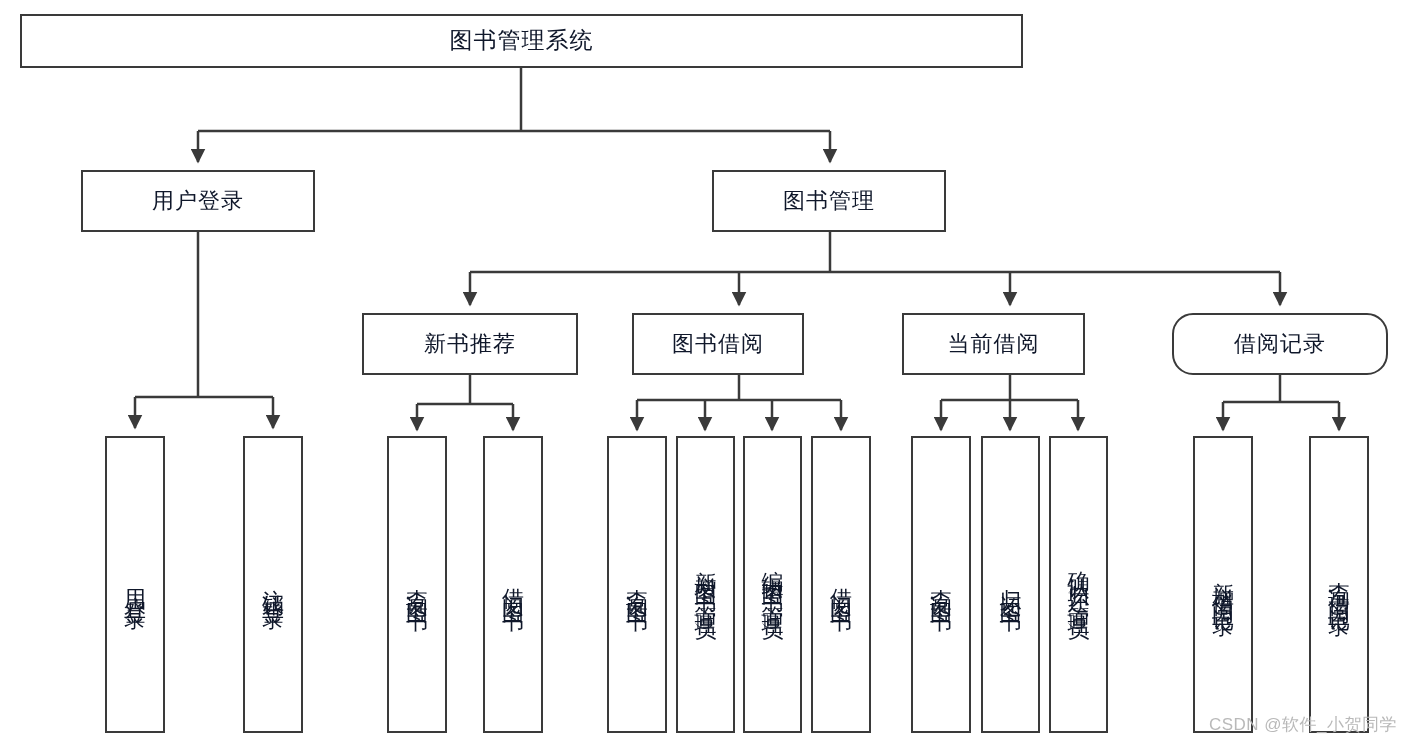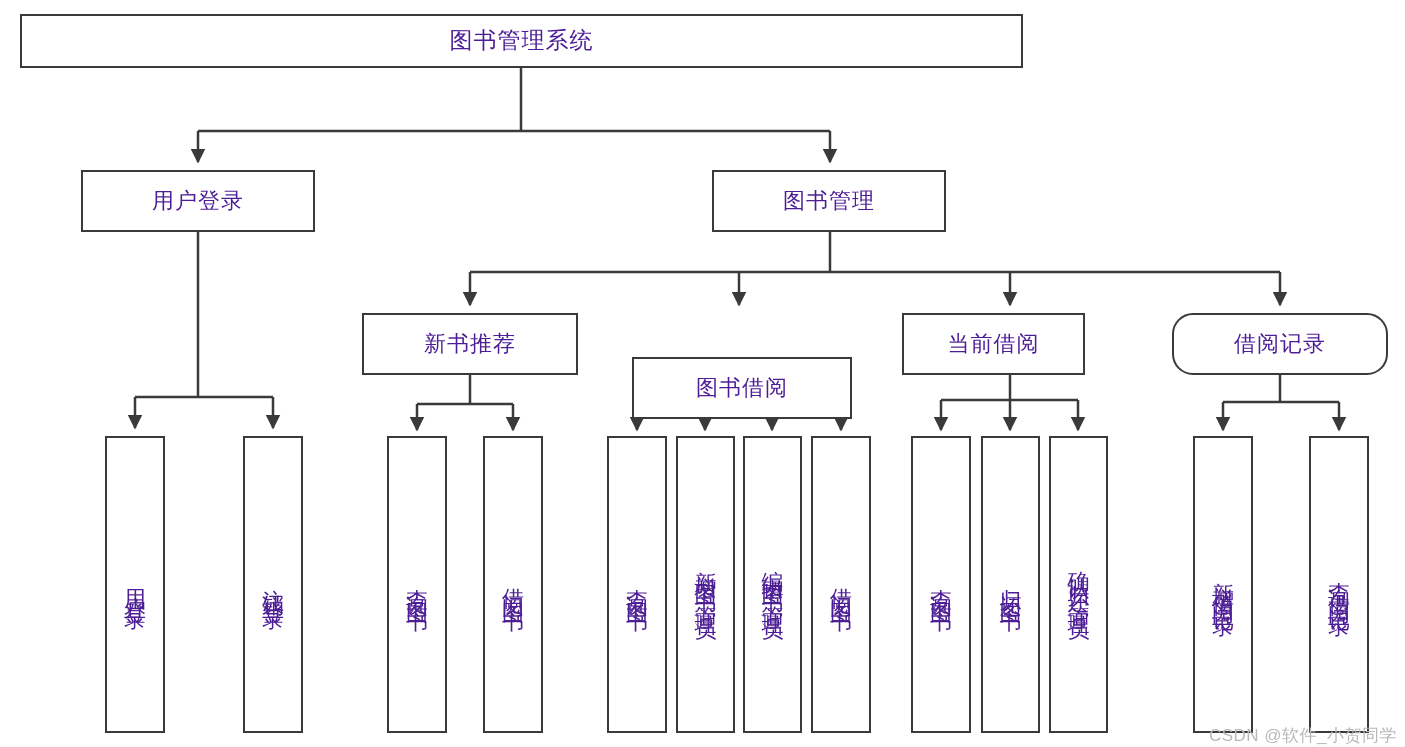--- a/index.html
+++ b/index.html
@@ -15,21 +15,21 @@
     position:absolute;
     box-sizing:border-box;
     background:#ffffff;
     border:2.5px solid #3a3a3a;
     display:flex;
     align-items:center;
     justify-content:center;
     z-index:2;
   }
   .node .label{
-    color:#4c1d95;
+    color:#0f172a;
     letter-spacing:1px;
     line-height:1.12;
     white-space:nowrap;
   }
   .node.horizontal .label{
     font-size:22px;
   }
   .node.root .label{font-size:23px;}
   .node.vertical{
     align-items:center;
@@ -40,21 +40,21 @@
     text-orientation:upright;
     font-size:22px;
     letter-spacing:7px;
     line-height:1;
     text-indent:0;
   }
 
   .watermark{
     position:absolute;
     right:8px;
-    bottom:0;
+    bottom:11px;
     font-size:17px;
     color:#b9b9b9;
     letter-spacing:0.5px;
     z-index:5;
     white-space:nowrap;
   }
 </style>
 </head>
 <body>
 
@@ -117,21 +117,21 @@
   <div class="node horizontal" style="left:81px;top:170px;width:234px;height:62px;">
     <span class="label">用户登录</span>
   </div>
   <div class="node horizontal" style="left:712px;top:170px;width:234px;height:62px;">
     <span class="label">图书管理</span>
   </div>
 
   <div class="node horizontal" style="left:362px;top:313px;width:216px;height:62px;">
     <span class="label">新书推荐</span>
   </div>
-  <div class="node horizontal" style="left:632px;top:313px;width:220px;height:62px;margin-top:44px;">
+  <div class="node horizontal" style="left:632px;top:313px;width:172px;height:62px;">
     <span class="label">图书借阅</span>
   </div>
   <div class="node horizontal" style="left:902px;top:313px;width:183px;height:62px;">
     <span class="label">当前借阅</span>
   </div>
   <div class="node horizontal" style="left:1172px;top:313px;width:216px;height:62px;border-radius:21px;">
     <span class="label">借阅记录</span>
   </div>
 
   <div class="node vertical" style="left:105px;top:436px;width:60px;height:297px;">

